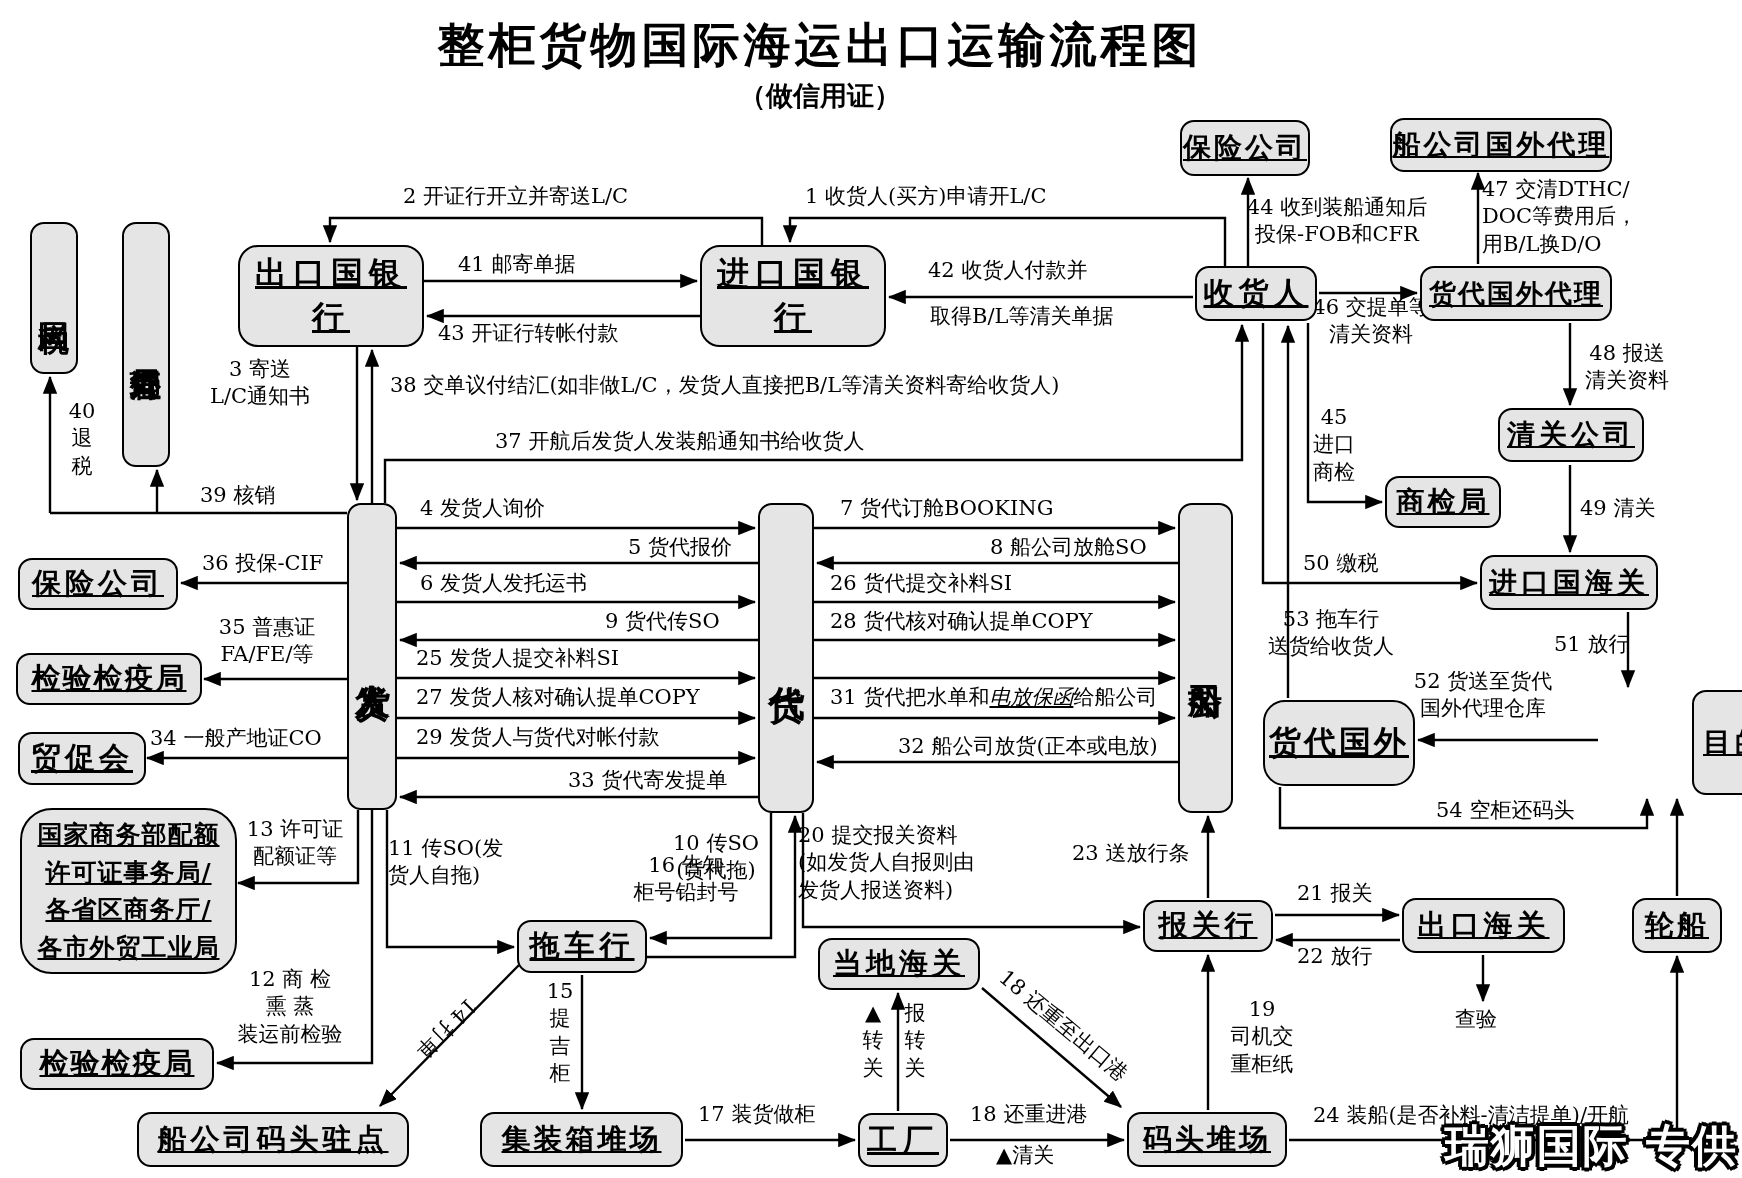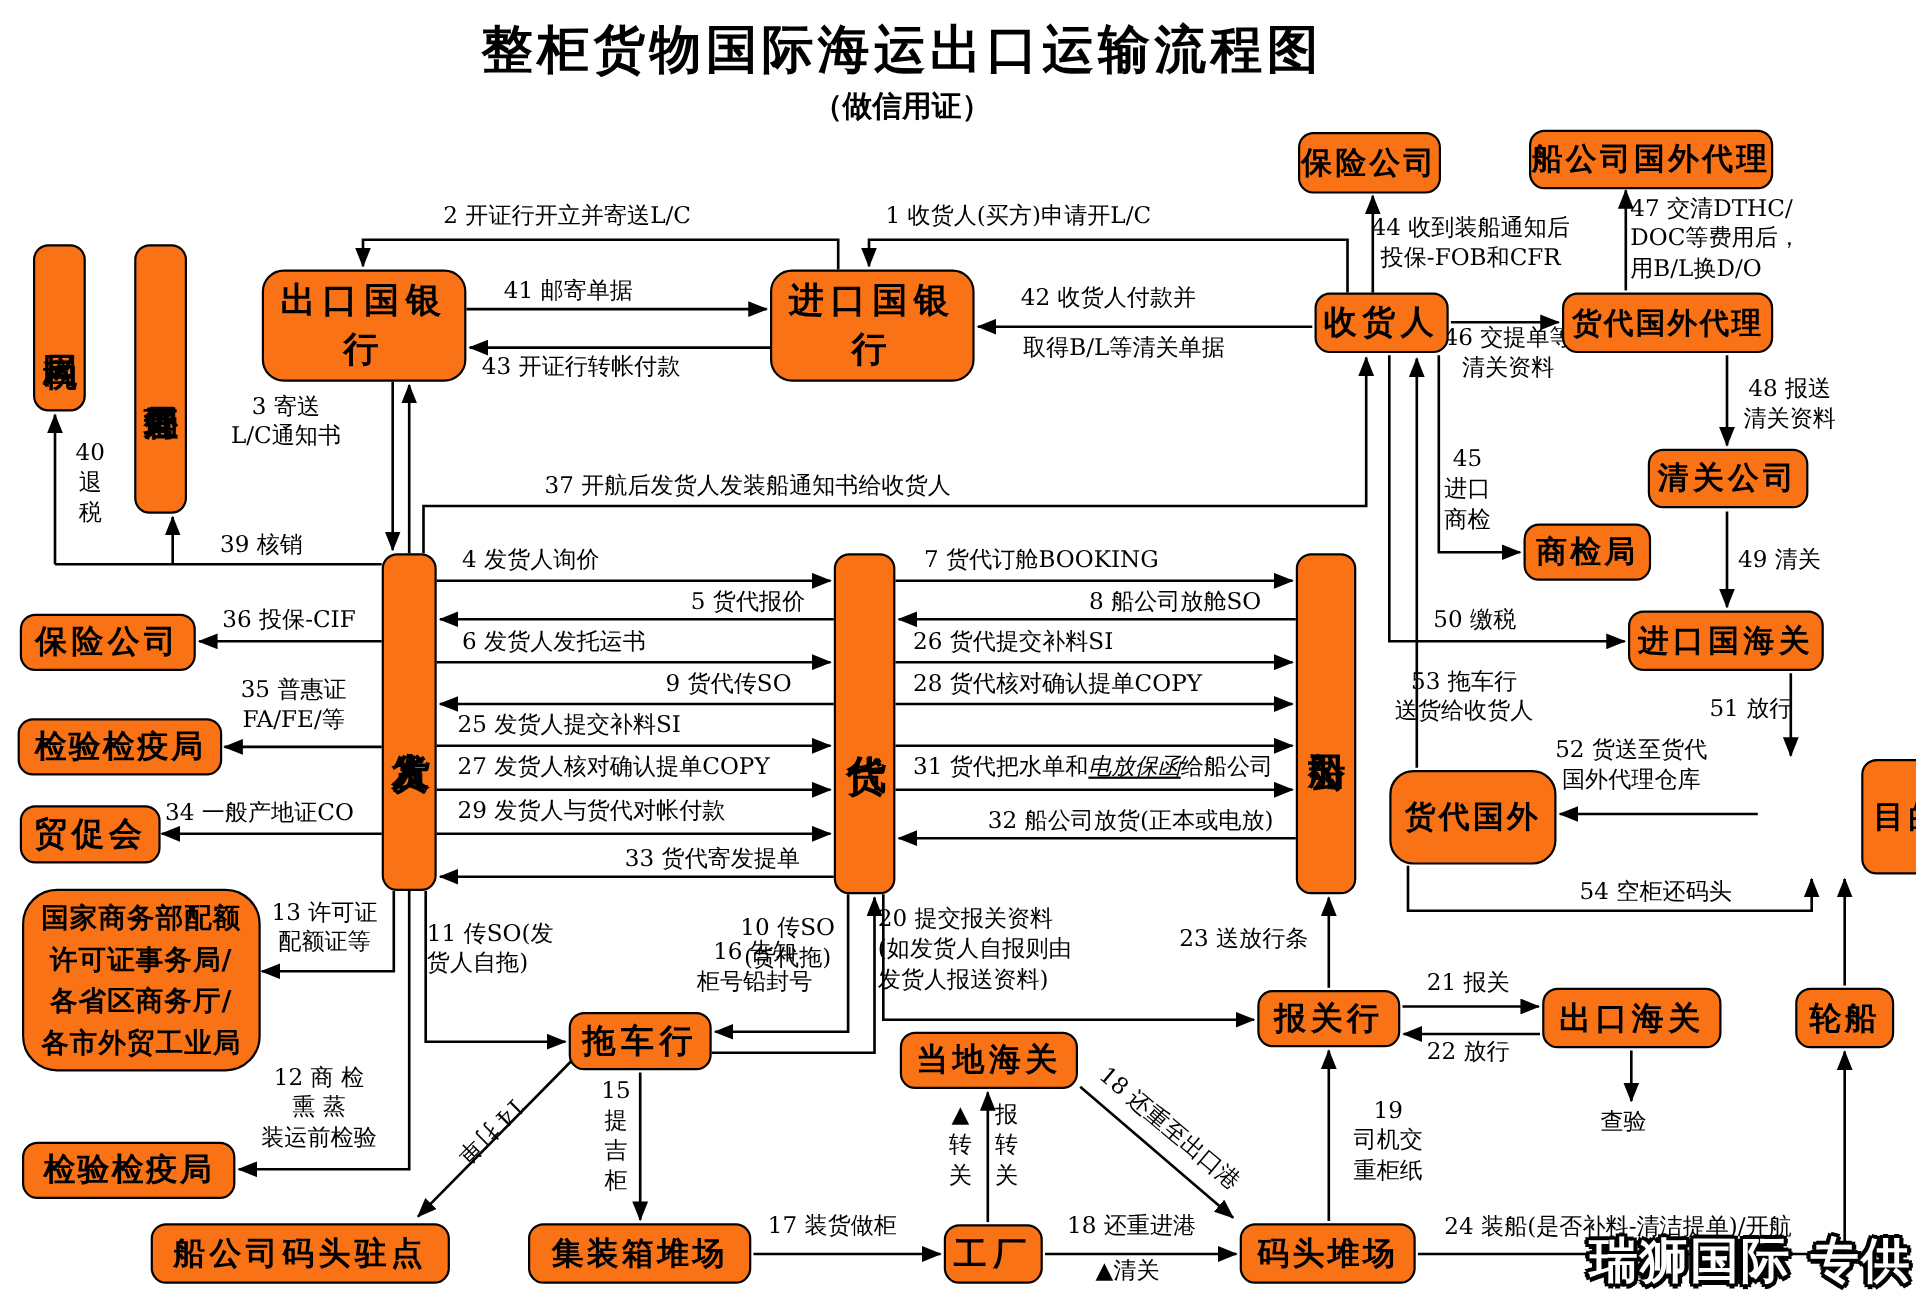--- a/index.html
+++ b/index.html
@@ -1,21 +1,21 @@
 <!DOCTYPE html>
 <html><head>
 <meta charset="utf-8">
 <style>
   html,body{margin:0;padding:0;background:#fff;}
   #canvas{position:relative;width:1742px;height:1178px;background:#ffffff;overflow:hidden;
           font-family:"DejaVu Sans","Liberation Sans",sans-serif;color:#000;}
   #flow-svg{position:absolute;left:0;top:0;width:1742px;height:1178px;z-index:0;}
-  .box{position:absolute;border:2.6px solid #000;border-radius:14px;background:#f97316;
+  .box{position:absolute;border:2.6px solid #000;border-radius:14px;background:#e5e5e5;
        display:flex;align-items:center;justify-content:center;font-weight:900;
-       text-align:center;z-index:2;box-sizing:border-box;}
+       text-align:center;z-index:2;box-sizing:border-box;text-decoration:underline;}
   .box .lbl{display:block;}
   .box.v .lbl{writing-mode:vertical-rl;text-orientation:upright;height:100%;
               display:flex;flex-direction:column;align-items:center;justify-content:space-around;}
   .pre{white-space:pre-line;}
   .el{position:absolute;font-family:"DejaVu Serif","Liberation Serif",serif;font-size:21px;
       line-height:1.3;white-space:pre-line;z-index:1;}
   .c{text-align:center;}
   .rot{transform-origin:center;white-space:nowrap;}
   .em-seg{font-style:italic;text-decoration:underline;}
   #title{position:absolute;left:380px;top:14px;width:880px;text-align:center;
@@ -161,21 +161,21 @@
     </div>
   <div class="box" style="left:1385px;top:476px;width:116px;height:52px;font-size:28px;letter-spacing:3px;">
       <span class="lbl">商检局</span>
     </div>
   <div class="box" style="left:1480px;top:555px;width:178px;height:55px;font-size:28px;letter-spacing:4px;">
       <span class="lbl">进口国海关</span>
     </div>
   <div class="box" style="left:1692px;top:690px;width:118px;height:105px;font-size:28px;letter-spacing:4px;">
       <span class="lbl">目的港</span>
     </div>
-  <div class="box" style="left:1263px;top:700px;width:152px;height:86px;font-size:28px;letter-spacing:3px;border-radius:22px;">
+  <div class="box" style="left:1263px;top:700px;width:152px;height:86px;font-size:32px;letter-spacing:3px;border-radius:22px;">
       <span class="lbl">货代国外</span>
     </div>
   <div class="box v" style="left:347px;top:503px;width:50px;height:307px;font-size:35px;">
       <span class="lbl">发货人</span>
     </div>
   <div class="box v" style="left:758px;top:503px;width:56px;height:310px;font-size:36px;">
       <span class="lbl">货代</span>
     </div>
   <div class="box v" style="left:1178px;top:503px;width:55px;height:310px;font-size:34px;">
       <span class="lbl">船公司</span>
@@ -227,20 +227,21 @@
     </div>
 
   <div class="el" style="left:805px;top:183px;">1 收货人(买方)申请开L/C</div>
   <div class="el" style="left:403px;top:183px;">2 开证行开立并寄送L/C</div>
   <div class="el" style="left:458px;top:251px;">41 邮寄单据</div>
   <div class="el" style="left:438px;top:320px;">43 开证行转帐付款</div>
   <div class="el" style="left:928px;top:257px;">42 收货人付款并</div>
   <div class="el" style="left:930px;top:303px;">取得B/L等清关单据</div>
   <div class="el c" style="left:208px;top:356px;width:104px;">3 寄送
 L/C通知书</div>
+  <div class="el" style="left:390px;top:372px;">38 交单议付结汇(如非做L/C，发货人直接把B/L等清关资料寄给收货人)</div>
   <div class="el" style="left:495px;top:428px;">37 开航后发货人发装船通知书给收货人</div>
   <div class="el" style="left:200px;top:482px;">39 核销</div>
   <div class="el c" style="left:60px;top:398px;width:44px;">40
 退
 税</div>
   <div class="el c" style="left:1243px;top:194px;width:188px;">44 收到装船通知后
 投保-FOB和CFR</div>
   <div class="el c" style="left:1312px;top:294px;width:118px;">46 交提单等
 清关资料</div>
   <div class="el" style="left:1482px;top:176px;">47 交清DTHC/

